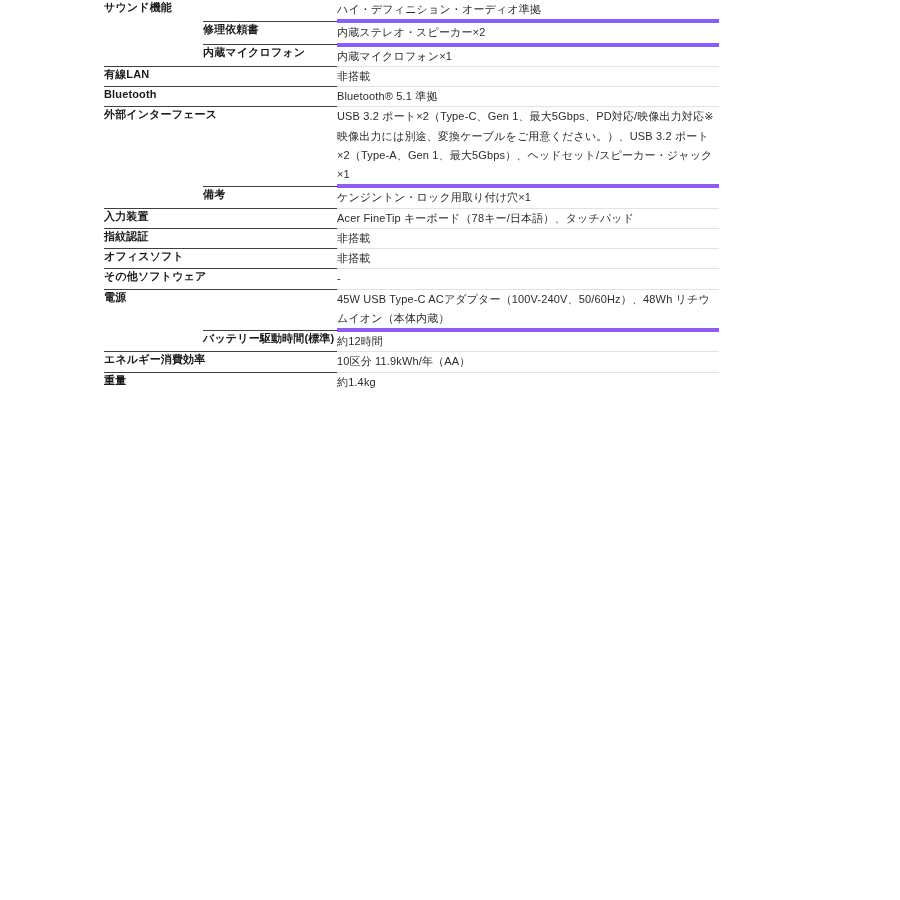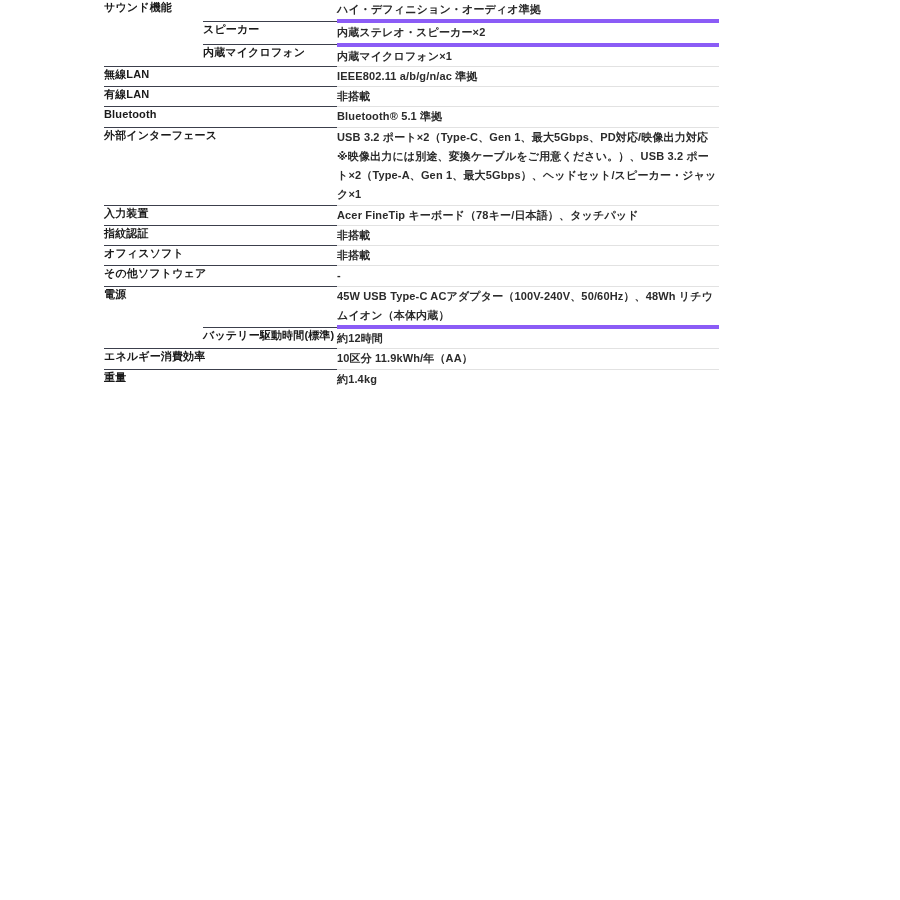--- a/index.html
+++ b/index.html
@@ -44,21 +44,21 @@
     font-size: 11px;
     font-weight: bold;
     line-height: 1.45;
     letter-spacing: 0.15px;
     color: #1a1a1a;
     padding: 13px 8px 13px 0;
   }
 
   .cell-value {
     font-size: 11px;
-    font-weight: bold;
+    font-weight: normal;
     line-height: 1.75;
     letter-spacing: 0.15px;
     color: #2b2b2b;
     padding: 12px 10px 13px 10px;
   }
 
   
   tr.row-main > td.cell-label,
   tr.row-main > td.cell-sublabel {
     border-top: 1px solid #3c3f4c;
@@ -96,43 +96,44 @@
       <col class="c-sublabel">
       <col class="c-value">
     </colgroup>
     <tbody>
         <tr class="row-main row-first">
           <td class="cell-label span-label" colspan="2">サウンド機能</td>
           <td class="cell-value">ハイ・デフィニション・オーディオ準拠</td>
         </tr>
         <tr class="row-sub">
           <td class="cell-spacer"></td>
-          <td class="cell-sublabel">スピーカー</td>
+          <td class="cell-sublabel">修理依頼書</td>
           <td class="cell-value">内蔵ステレオ・スピーカー×2</td>
         </tr>
         <tr class="row-sub">
           <td class="cell-spacer"></td>
           <td class="cell-sublabel">内蔵マイクロフォン</td>
           <td class="cell-value">内蔵マイクロフォン×1</td>
-        </tr>
-        <tr class="row-main">
-          <td class="cell-label span-label" colspan="2">無線LAN</td>
-          <td class="cell-value">IEEE802.11 a/b/g/n/ac 準拠</td>
         </tr>
         <tr class="row-main">
           <td class="cell-label span-label" colspan="2">有線LAN</td>
           <td class="cell-value">非搭載</td>
         </tr>
         <tr class="row-main">
           <td class="cell-label span-label" colspan="2">Bluetooth</td>
           <td class="cell-value">Bluetooth® 5.1 準拠</td>
         </tr>
         <tr class="row-main">
           <td class="cell-label span-label" colspan="2">外部インターフェース</td>
           <td class="cell-value">USB 3.2 ポート×2（Type-C、Gen 1、最大5Gbps、PD対応/映像出力対応※映像出力には別途、変換ケーブルをご用意ください。）、USB 3.2 ポート×2（Type-A、Gen 1、最大5Gbps）、ヘッドセット/スピーカー・ジャック×1</td>
+        </tr>
+        <tr class="row-sub">
+          <td class="cell-spacer"></td>
+          <td class="cell-sublabel">備考</td>
+          <td class="cell-value">ケンジントン・ロック用取り付け穴×1</td>
         </tr>
         <tr class="row-main">
           <td class="cell-label span-label" colspan="2">入力装置</td>
           <td class="cell-value">Acer FineTip キーボード（78キー/日本語）、タッチパッド</td>
         </tr>
         <tr class="row-main">
           <td class="cell-label span-label" colspan="2">指紋認証</td>
           <td class="cell-value">非搭載</td>
         </tr>
         <tr class="row-main">

